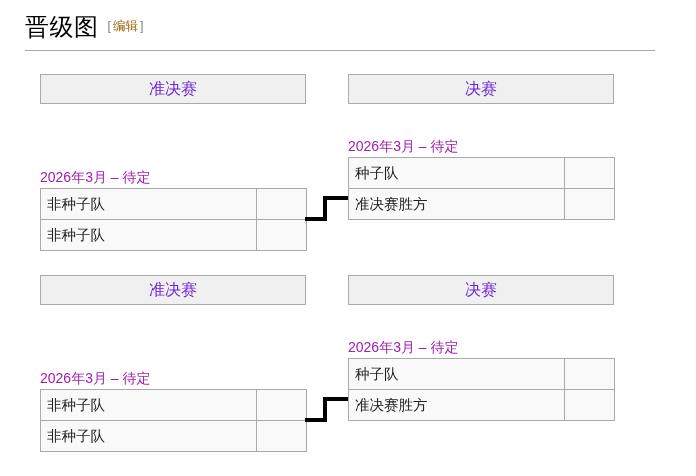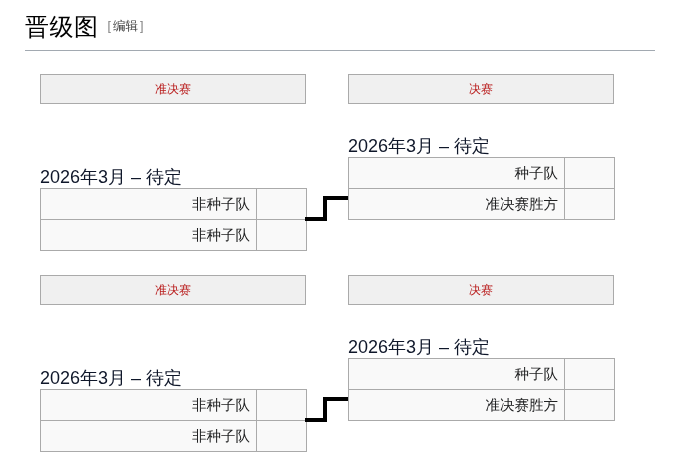--- a/index.html
+++ b/index.html
@@ -37,21 +37,21 @@
   .heading-editsection {
     font-size: 12.5px;
     margin-left: 9px;
     vertical-align: 5px;
     white-space: nowrap;
   }
   .bracket-char {
     color: #808080;
   }
   .edit-link {
-    color: #404040;
+    color: #a16207;
     text-decoration: none;
     cursor: pointer;
     padding: 0 2px;
   }
   .heading-rule {
     position: absolute;
     left: 25px;
     top: 50px;
     width: 630px;
     height: 1px;
@@ -69,54 +69,54 @@
 
   
   .round-header {
     position: absolute;
     box-sizing: border-box;
     background: #f0f0f0;
     border: 1px solid #aaaaaa;
     height: 30px;
     line-height: 28px;
     text-align: center;
-    font-size: 12px;
-    color: #b91c1c;
+    font-size: 16px;
+    color: #6d28d9;
   }
 
   
   .match {
     position: absolute;
     box-sizing: border-box;
   }
   .match-date {
-    font-size: 18px;
+    font-size: 14px;
     line-height: 18px;
-    color: #0f172a;
+    color: #a21caf;
     white-space: nowrap;
     padding-bottom: 2px;
   }
   .match-table {
     border-collapse: collapse;
     table-layout: fixed;
     background: #f9f9f9;
     border: 1px solid #aaaaaa;
   }
   .match-table td {
     border: 1px solid #aaaaaa;
     background: #f9f9f9;
     font-size: 14.5px;
     color: #202122;
     height: 30px;
     padding: 0 6px;
     overflow: hidden;
     white-space: nowrap;
   }
   .cell-team {
-    text-align: right;
+    text-align: left;
   }
   .cell-score {
     text-align: center;
   }
 
   
   .connector {
     position: absolute;
     background: #000000;
   }

